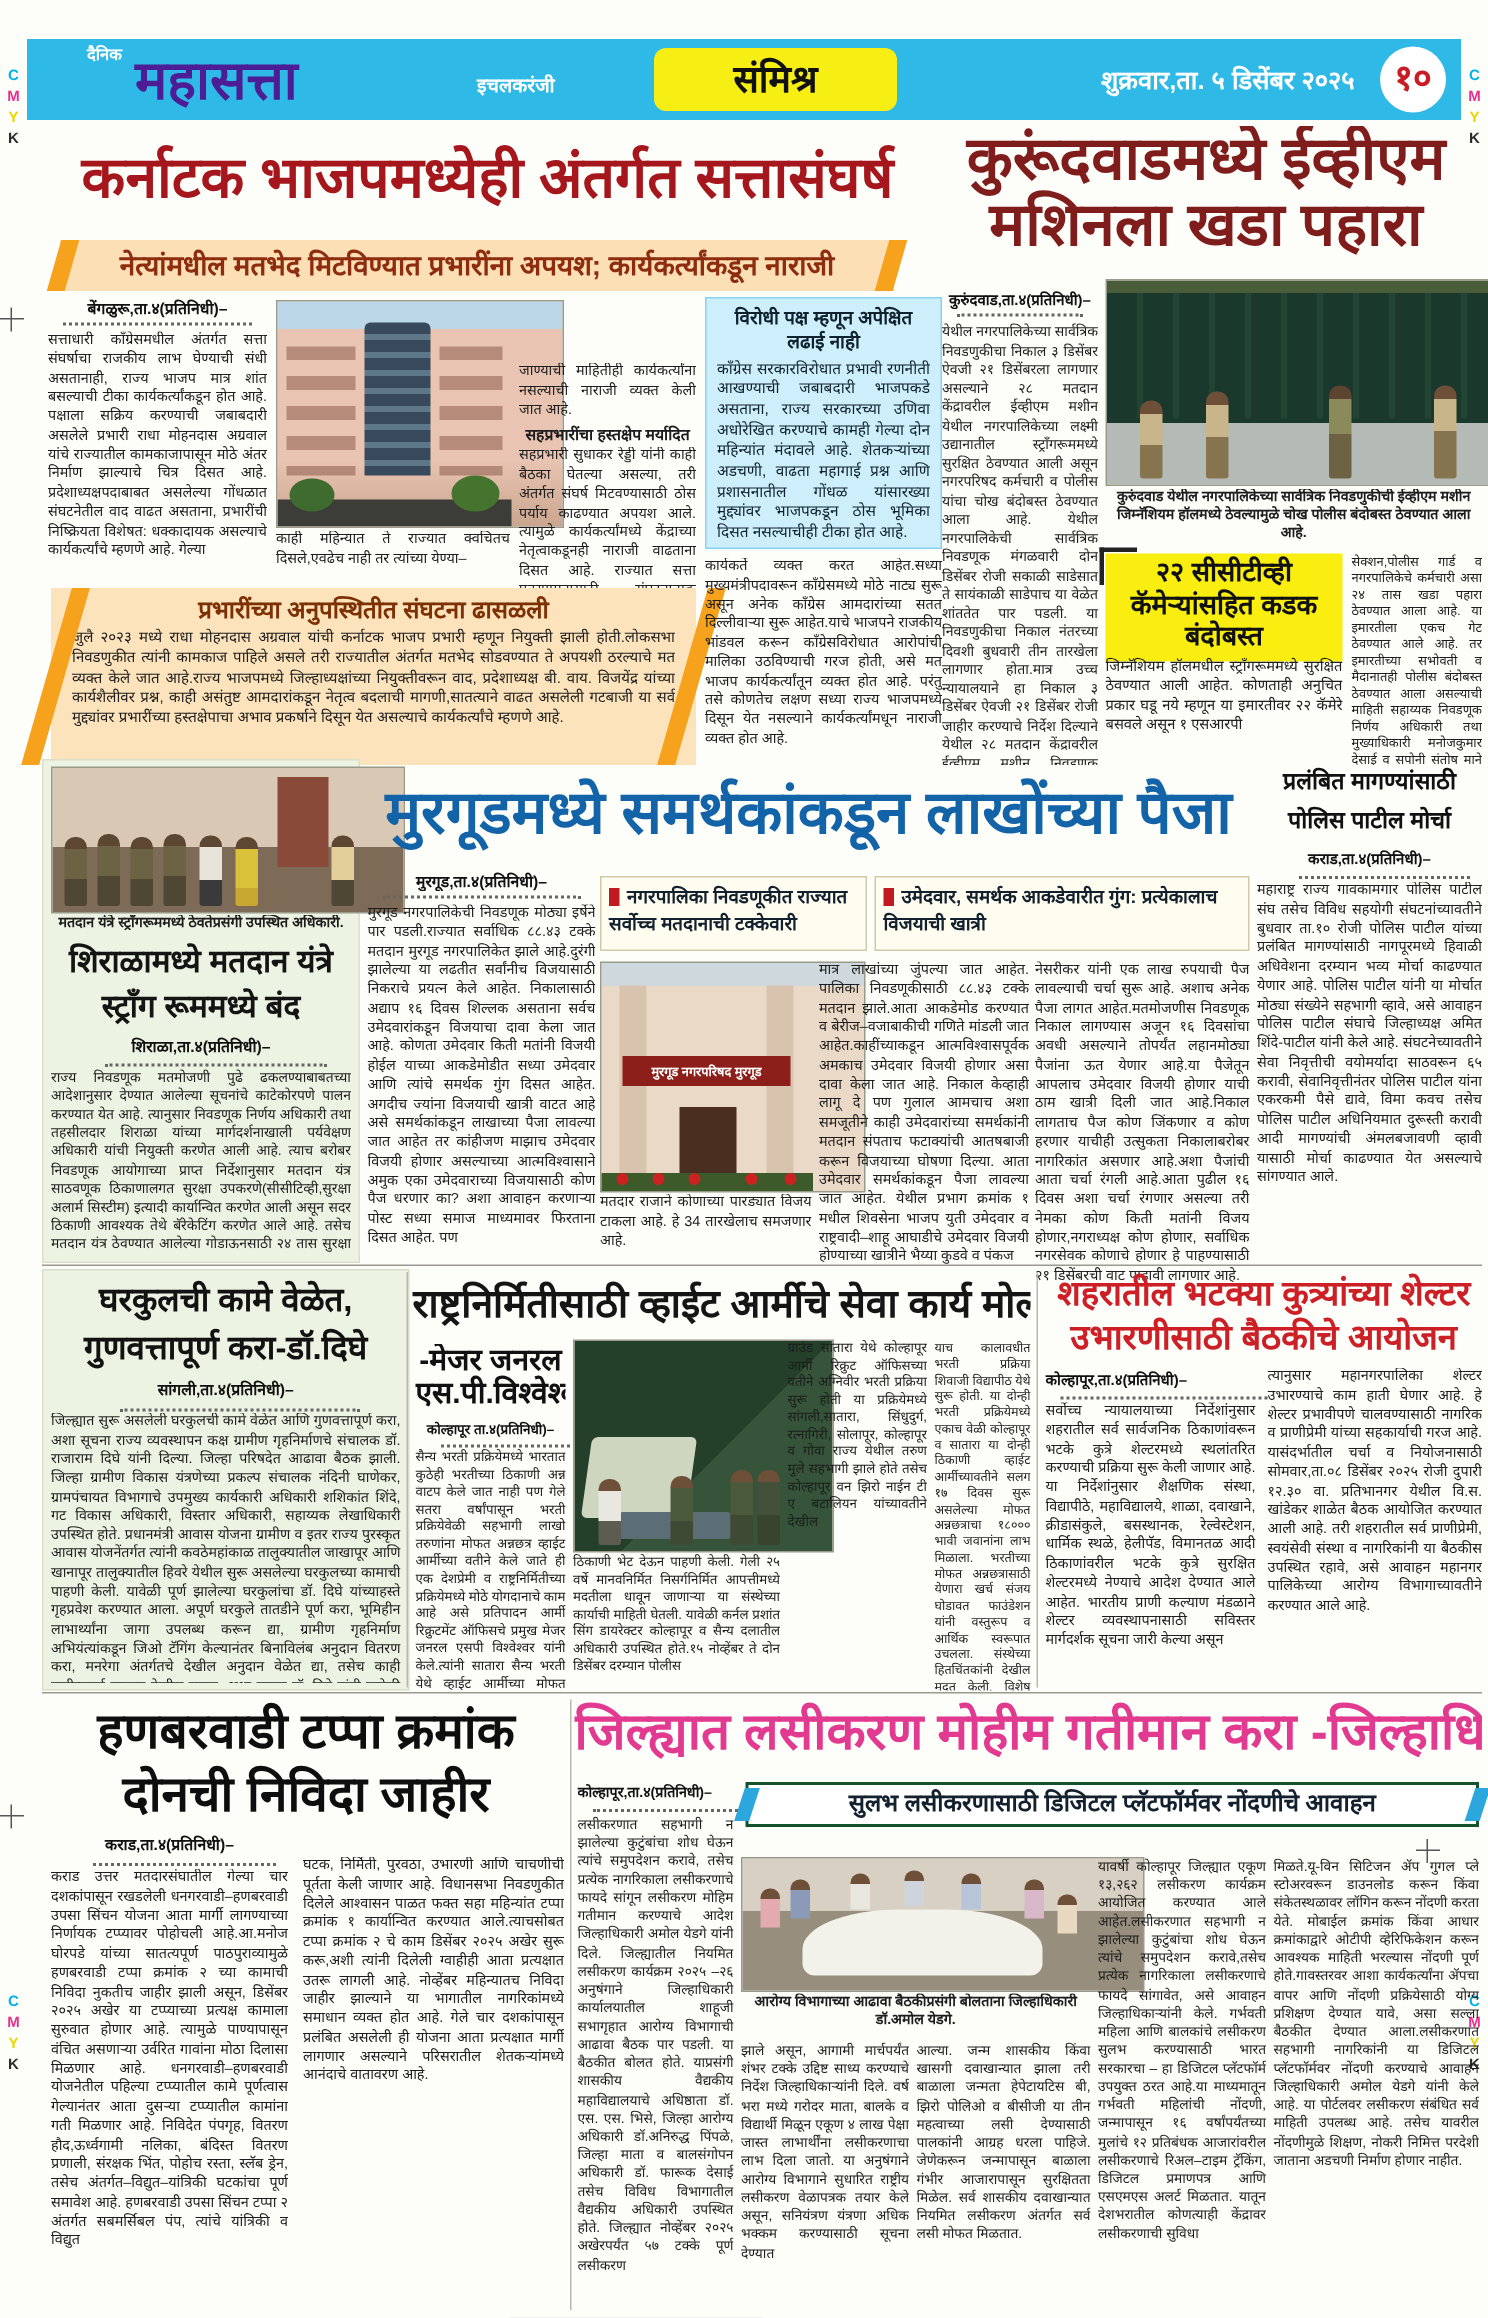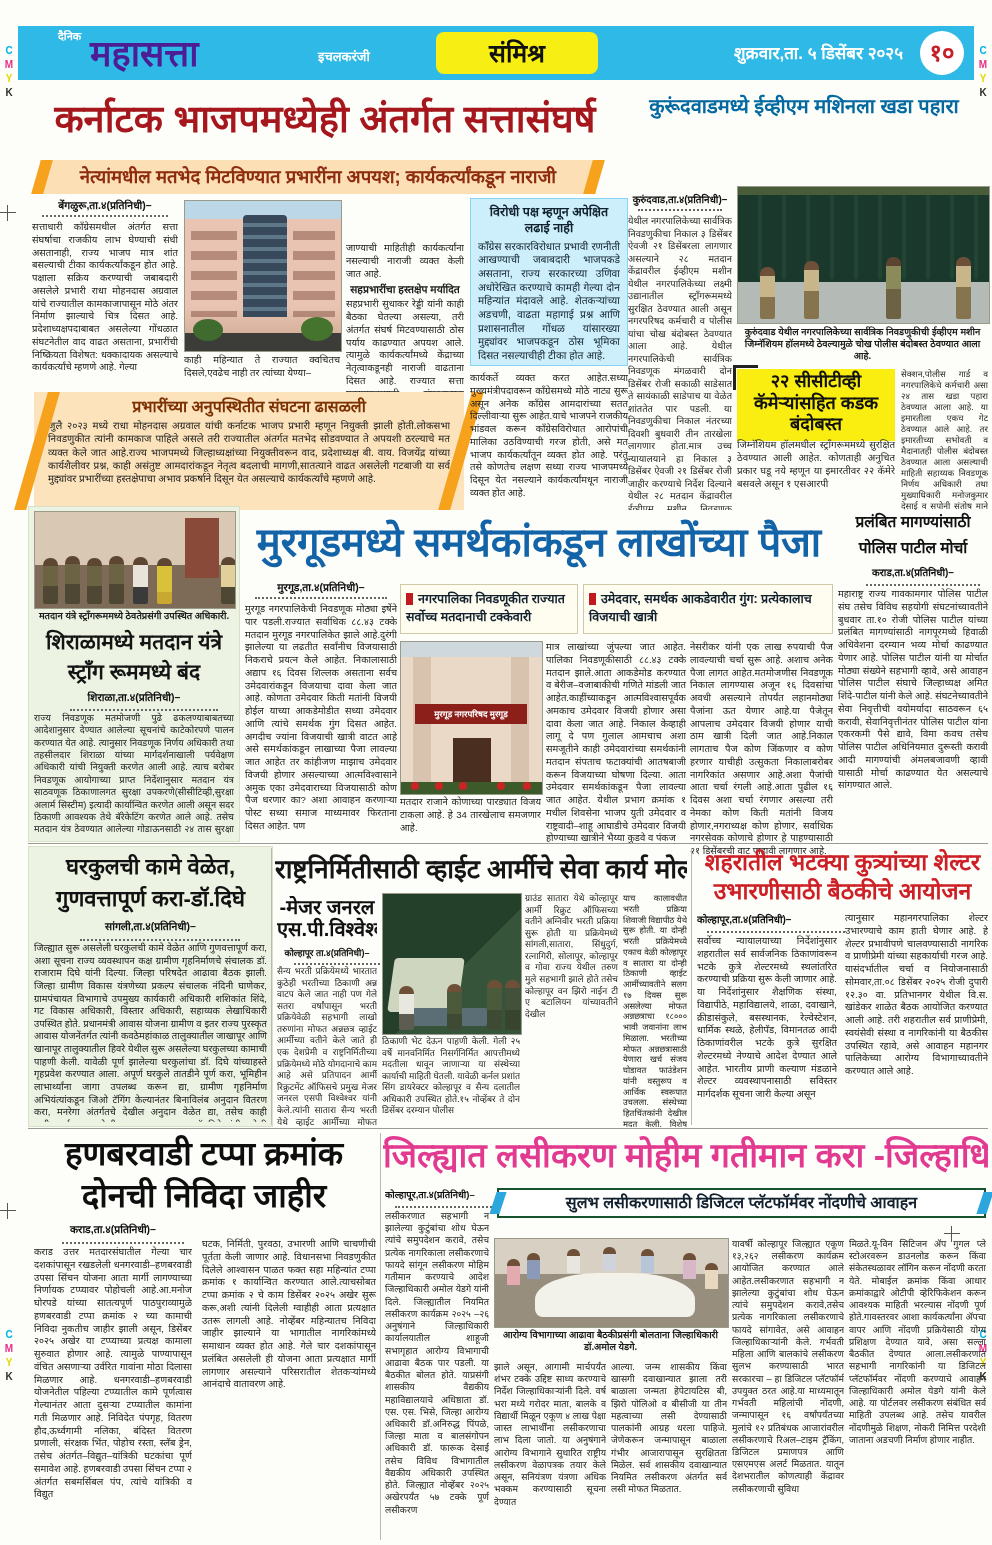--- a/index.html
+++ b/index.html
@@ -4,21 +4,21 @@
 <style>
   html,body{margin:0;padding:0;background:#e8e8e8;}
   .page{position:relative;width:992px;height:1545px;background:#fdfdf9;overflow:hidden;
         font-family:"Liberation Sans","DejaVu Sans",sans-serif;color:#1c1c1c;}
   .abs{position:absolute;}
   .body{font-size:9.6px;line-height:1.33;text-align:justify;color:#1d1d1d;overflow:hidden;}
   .dl{font-weight:bold;font-size:10.5px;text-align:center;color:#111;overflow:hidden;white-space:nowrap;}
   .dots{border-top:2px dotted #666;margin:3px 10px 4px;}
   .cap{font-size:9.5px;font-weight:bold;text-align:center;color:#1d1d1d;line-height:1.28;overflow:hidden;}
   .hl-center{font-weight:bold;text-align:center;overflow:hidden;}
-  .ph{position:absolute;overflow:hidden;border:1px solid #9a9a8a;}
+  .ph{position:absolute;overflow:hidden;border:1px solid #9a9a8a;padding-left:34px;}
   .vr{position:absolute;width:1px;background:#b9b9ad;}
   .hrule{position:absolute;height:1px;background:#9a9a90;}
   .regcol{position:absolute;width:14px;font-size:10px;font-weight:bold;line-height:14px;text-align:center;}
   .regcol .c{color:#00b3e6;display:block}.regcol .m{color:#e8308a;display:block}
   .regcol .y{color:#e6d800;display:block}.regcol .k{color:#2c2c2c;display:block}
   .cross{position:absolute;width:16px;height:16px;}
   .cross::before{content:"";position:absolute;left:0;top:7px;width:16px;height:1px;background:#555;}
   .cross::after{content:"";position:absolute;left:7px;top:0;width:1px;height:16px;background:#555;}
   .man{position:absolute;bottom:4px;width:15px;height:52px;border-radius:7px 7px 2px 2px;
        background:linear-gradient(180deg,#6e4f38 0 9px,#c9b58a 9px 30px,#86744e 30px 100%);}
@@ -98,21 +98,21 @@
     <div class="skew" style="right:-3px;top:0;height:118px;"></div>
     <div class="hl-center" style="font-size:16px;color:#7c3003;padding-top:3px;">प्रभारींच्या अनुपस्थितीत संघटना ढासळली</div>
     <div class="body" style="margin:2px 14px 0;height:92px;font-size:10px;">जुलै २०२३ मध्ये राधा मोहनदास अग्रवाल यांची कर्नाटक भाजप प्रभारी म्हणून नियुक्ती झाली होती.लोकसभा निवडणुकीत त्यांनी कामकाज पाहिले असले तरी राज्यातील अंतर्गत मतभेद सोडवण्यात ते अपयशी ठरल्याचे मत व्यक्त केले जात आहे.राज्य भाजपमध्ये जिल्हाध्यक्षांच्या नियुक्तीवरून वाद, प्रदेशाध्यक्ष बी. वाय. विजयेंद्र यांच्या कार्यशैलीवर प्रश्न, काही असंतुष्ट आमदारांकडून नेतृत्व बदलाची मागणी,सातत्याने वाढत असलेली गटबाजी या सर्व मुद्द्यांवर प्रभारींच्या हस्तक्षेपाचा अभाव प्रकर्षाने दिसून येत असल्याचे कार्यकर्त्यांचे म्हणणे आहे.</div>
   </div>
   <div class="abs" style="left:470px;top:198px;width:158px;height:168px;background:#cdeefb;border:1px solid #86d3f2;box-sizing:border-box;padding:5px 7px;overflow:hidden;">
     <div class="hl-center" style="font-size:12.5px;color:#10222e;line-height:1.3;">विरोधी पक्ष म्हणून अपेक्षित लढाई नाही</div>
     <div class="body" style="margin-top:3px;font-size:10.3px;color:#10222e;">काँग्रेस सरकारविरोधात प्रभावी रणनीती आखण्याची जबाबदारी भाजपकडे असताना, राज्य सरकारच्या उणिवा अधोरेखित करण्याचे कामही गेल्या दोन महिन्यांत मंदावले आहे. शेतकऱ्यांच्या अडचणी, वाढता महागाई प्रश्न आणि प्रशासनातील गोंधळ यांसारख्या मुद्द्यांवर भाजपकडून ठोस भूमिका दिसत नसल्याचीही टीका होत आहे.</div>
   </div>
   <div class="abs body" style="left:470px;top:372px;width:158px;height:138px;" ind="">कार्यकर्ते व्यक्त करत आहेत.सध्या मुख्यमंत्रीपदावरून काँग्रेसमध्ये मोठे नाट्य सुरू असून अनेक काँग्रेस आमदारांच्या सतत दिल्लीवाऱ्या सुरू आहेत.याचे भाजपने राजकीय भांडवल करून काँग्रेसविरोधात आरोपांची मालिका उठविण्याची गरज होती, असे मत भाजप कार्यकर्त्यांतून व्यक्त होत आहे. परंतु तसे कोणतेच लक्षण सध्या राज्य भाजपमध्ये दिसून येत नसल्याने कार्यकर्त्यांमधून नाराजी व्यक्त होत आहे.</div>
 
-  <div class="abs hl-center" style="left:620px;top:84px;width:368px;height:88px;font-size:20px;color:#0369a1;line-height:44px;">कुरूंदवाडमध्ये ईव्हीएम मशिनला खडा पहारा</div>
+  <div class="abs hl-center" style="left:620px;top:84px;width:368px;height:88px;font-size:40px;color:#7f1d1d;line-height:44px;">कुरूंदवाडमध्ये ईव्हीएम मशिनला खडा पहारा</div>
   <div class="abs" style="left:628px;top:192px;width:104px;height:318px;overflow:hidden;">
     <div class="dl" style="font-size:10px;">कुरुंदवाड,ता.४(प्रतिनिधी)–</div>
     <div class="dots"></div>
     <div class="body" style="font-size:9.4px;">येथील नगरपालिकेच्या सार्वत्रिक निवडणुकीचा निकाल ३ डिसेंबर ऐवजी २१ डिसेंबरला लागणार असल्याने २८ मतदान केंद्रावरील ईव्हीएम मशीन येथील नगरपालिकेच्या लक्ष्मी उद्यानातील स्ट्राँगरूममध्ये सुरक्षित ठेवण्यात आली असून नगरपरिषद कर्मचारी व पोलीस यांचा चोख बंदोबस्त ठेवण्यात आला आहे. येथील नगरपालिकेची सार्वत्रिक निवडणूक मंगळवारी दोन डिसेंबर रोजी सकाळी साडेसात ते सायंकाळी साडेपाच या वेळेत शांततेत पार पडली. या निवडणुकीचा निकाल नंतरच्या दिवशी बुधवारी तीन तारखेला लागणार होता.मात्र उच्च न्यायालयाने हा निकाल ३ डिसेंबर ऐवजी २१ डिसेंबर रोजी जाहीर करण्याचे निर्देश दिल्याने येथील २८ मतदान केंद्रावरील ईव्हीएम मशीन निवडणूक आयोगाकडून येथील लक्ष्मी उद्यानातील नगरपालिकेच्या</div>
   </div>
   <div class="ph" style="left:737px;top:186px;width:251px;height:136px;background:linear-gradient(180deg,#4a5d3a 0 8px,#1a382b 8px 70%,#b4bab5 70% 100%);">
     <div class="abs" style="left:0;top:8px;width:251px;height:84px;background:repeating-linear-gradient(90deg,rgba(0,0,0,0) 0 20px,rgba(40,80,60,.5) 20px 24px);"></div>
     <div class="man" style="left:22px;"></div>
     <div class="man" style="left:66px;height:58px;"></div>
     <div class="man" style="left:148px;height:62px;background:linear-gradient(180deg,#5d4430 0 9px,#8a8a5a 9px 32px,#6e6244 32px 100%);"></div>

